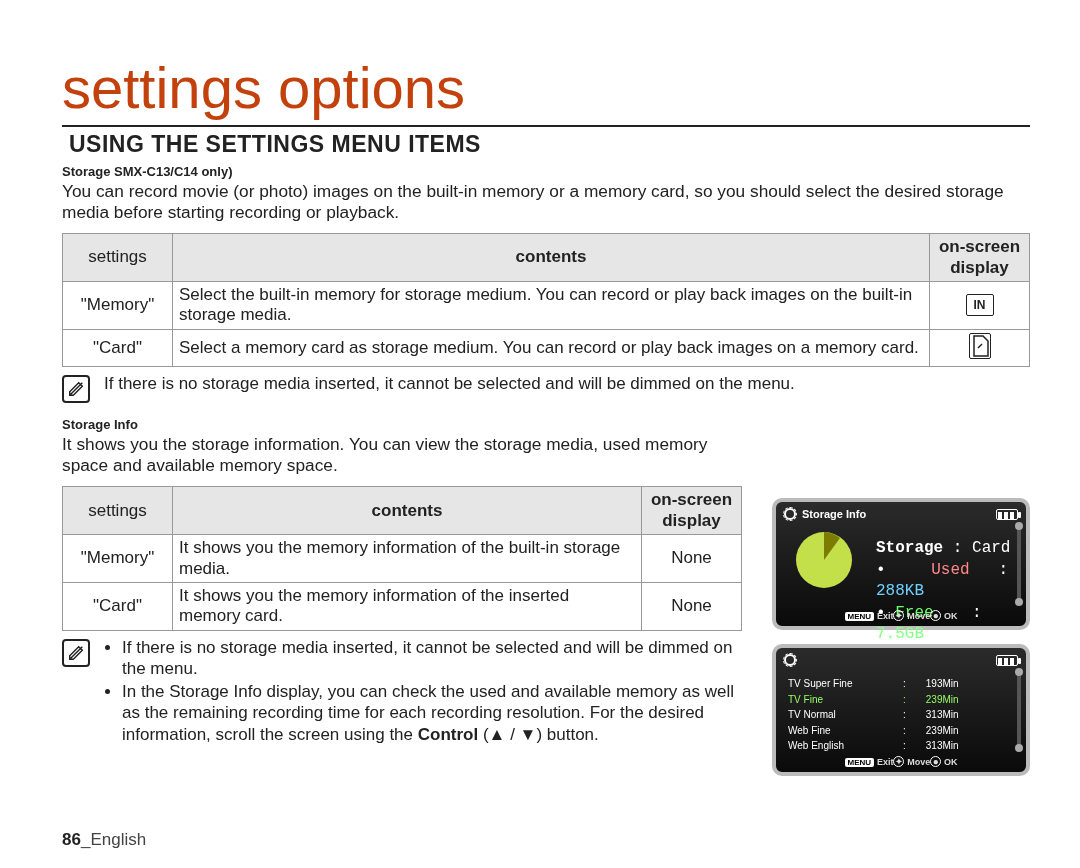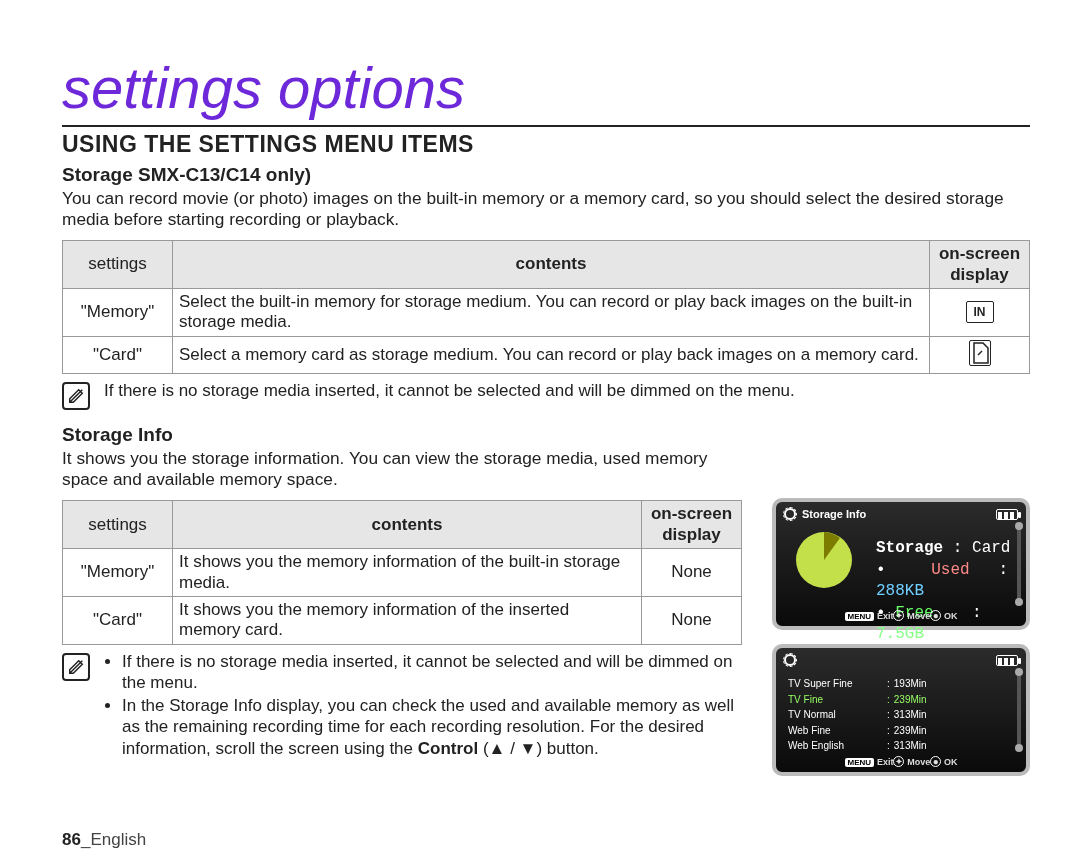--- a/index.html
+++ b/index.html
@@ -10,37 +10,36 @@
     color: #222;
     width: 1080px;
     height: 868px;
     padding: 54px 50px 10px 62px;
     position: relative;
   }
   .page-title {
     font-size: 58px;
     font-weight: 300;
     letter-spacing: 0px;
-    color: #6d28d9;
+    color: #c2410c;
     margin: 0 0 4px 0;
-    font-style: italic;
   }
   .section-rule {
     border: none;
     border-top: 2px solid #222;
     margin: 0 0 4px 0;
   }
   .section-title {
     font-size: 23px;
     font-weight: 700;
     letter-spacing: 0.5px;
-    margin: 4px 0 6px 0;
+    margin: 4px 0 6px 7px;
   }
   .sub-title {
-    font-size: 19px;
+    font-size: 13px;
     font-weight: 700;
     margin: 2px 0 2px 0;
   }
   .body-text {
     font-size: 17.3px;
     line-height: 1.22;
     margin: 0 0 10px 0;
   }
   table.settings {
     width: 100%;
@@ -144,21 +143,21 @@
     position:absolute; bottom:5px; left:8px; right:8px;
     display:flex; justify-content:center; align-items:center;
     font-size:10px; color:#ddd;
   }
   .screen-footer b{font-size:9px;}
   .mbtn{background:#fff;color:#000;padding:0 3px;border-radius:2px;font-weight:700;font-size:8px;}
   .dot{width:11px;height:11px;border:1px solid #fff;border-radius:50%;display:inline-flex;align-items:center;justify-content:center;}
   .scrollbar{position:absolute;right:5px;top:22px;bottom:22px;width:4px;background:#555;border-radius:2px;}
   .scrollbar .thumb{width:8px;height:8px;background:#aaa;border-radius:50%;position:absolute;left:-2px;}
   .screen2 .list{position:absolute;left:12px;top:28px;font-size:10px;line-height:1.55;}
-  .screen2 .list .row{display:flex;gap:4px;}
+  .screen2 .list .row{display:flex;gap:20px;}
   .screen2 .list .lbl{width:95px;}
   .screen2 .sel{color:#9f6;}
   .footer {
     position: absolute;
     bottom: 18px;
     left: 62px;
     font-size: 17px;
     color: #444;
   }
   .footer b { font-weight: 700; color: #222;}

